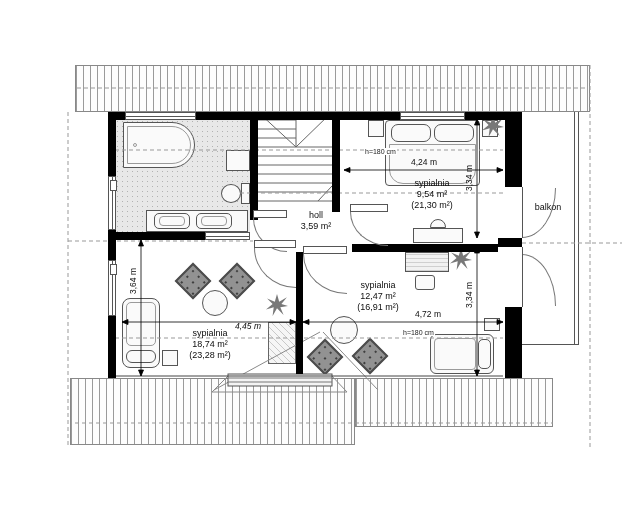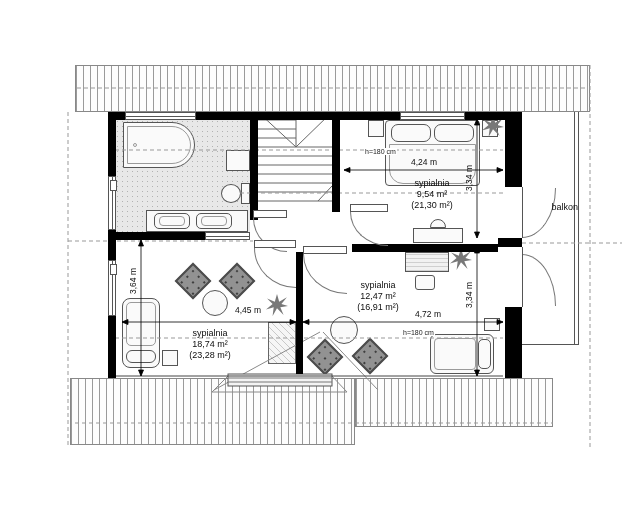--- a/index.html
+++ b/index.html
@@ -212,41 +212,45 @@
   <div class="arc bl" style="left:254px;top:248px;width:42px;height:40px;"></div>
 
   <div class="leaf" style="left:303px;top:246px;width:44px;height:8px;"></div>
   <div class="arc bl" style="left:303px;top:254px;width:44px;height:40px;"></div>
 
   <div class="arc br" style="left:522px;top:188px;width:34px;height:50px;"></div>
   <div class="arc tr" style="left:522px;top:254px;width:34px;height:52px;"></div>
   <div class="thinline" style="left:522px;top:187px;width:1px;height:51px;"></div>
   <div class="thinline" style="left:522px;top:247px;width:1px;height:60px;"></div>
 
+  <div class="label" style="left:286px;top:210px;width:60px;">
+    <div>holl</div>
+    <div>3,59 m²</div>
+  </div>
   <div class="label" style="left:382px;top:178px;width:100px;">
     <div>sypialnia</div>
     <div>9,54 m²</div>
     <div>(21,30 m²)</div>
   </div>
   <div class="label" style="left:328px;top:280px;width:100px;">
     <div>sypialnia</div>
     <div>12,47 m²</div>
     <div>(16,91 m²)</div>
   </div>
   <div class="label" style="left:160px;top:328px;width:100px;">
     <div>sypialnia</div>
     <div>18,74 m²</div>
     <div>(23,28 m²)</div>
   </div>
-  <div class="label" style="left:518px;top:202px;width:60px;text-align:right;">
+  <div class="label" style="left:518px;top:202px;width:60px;">
     <div>balkon</div>
   </div>
 
   <div class="dimtxt" style="left:399px;top:157px;width:50px;">4,24 m</div>
   <div class="dimtxt dimv" style="left:447px;top:173px;width:44px;">3,34 m</div>
   <div class="dimtxt dimv" style="left:447px;top:290px;width:44px;">3,34 m</div>
   <div class="dimtxt" style="left:403px;top:309px;width:50px;">4,72 m</div>
-  <div class="dimtxt" style="left:223px;top:305px;width:50px;">4,45 m</div>
+  <div class="dimtxt" style="left:223px;top:321px;width:50px;font-style:italic;">4,45 m</div>
   <div class="dimtxt dimv" style="left:111px;top:276px;width:44px;">3,64 m</div>
   <div class="htxt" style="left:364px;top:148px;">h=180 cm</div>
   <div class="htxt" style="left:402px;top:329px;">h=180 cm</div>
 
 </div>
 
 </body></html>

